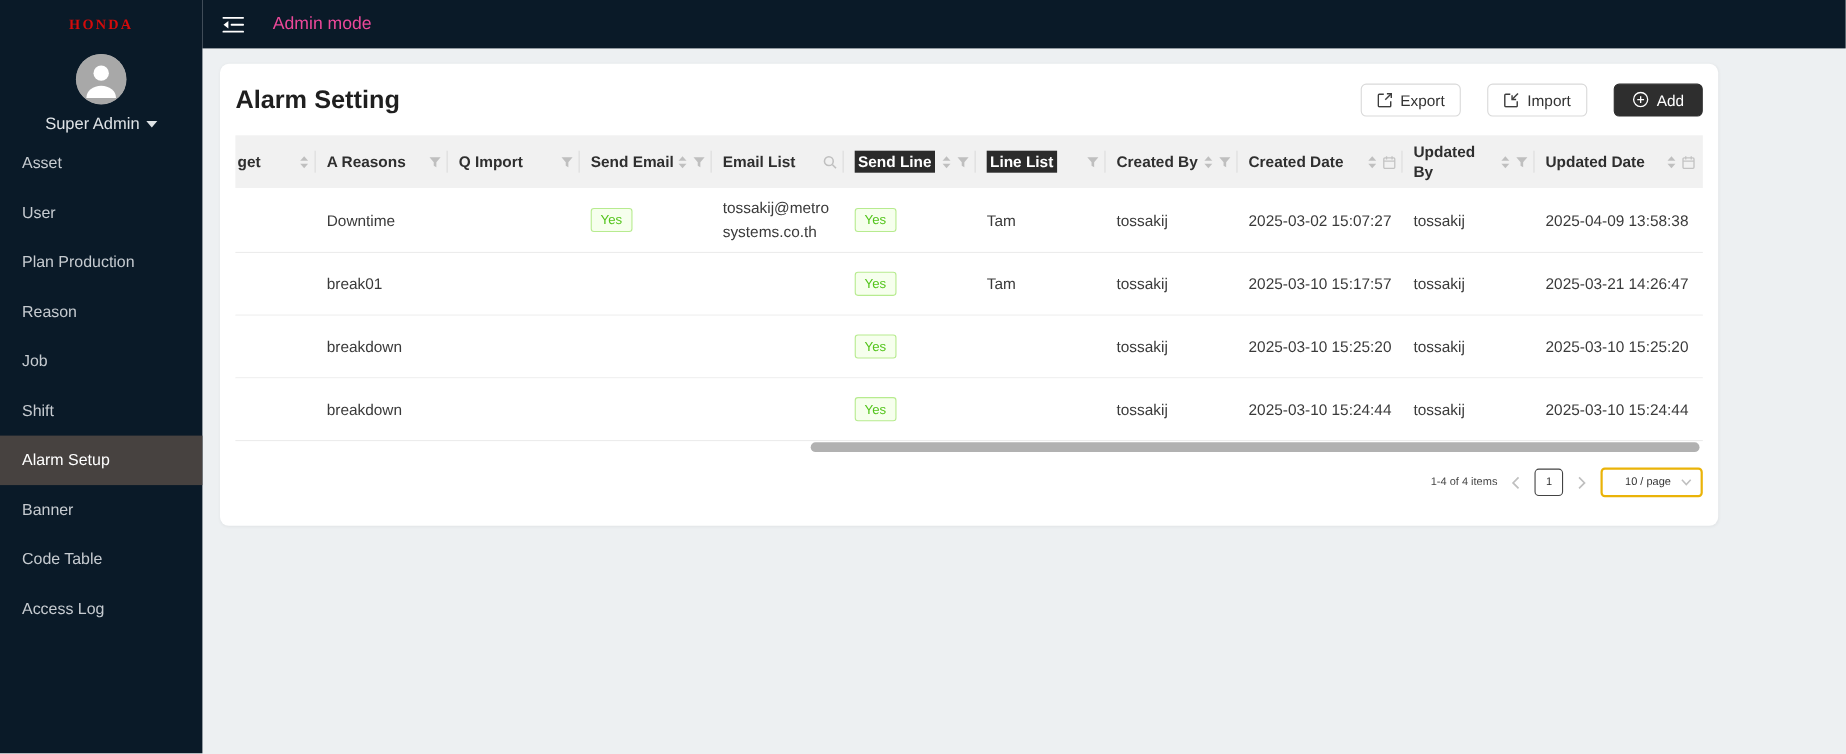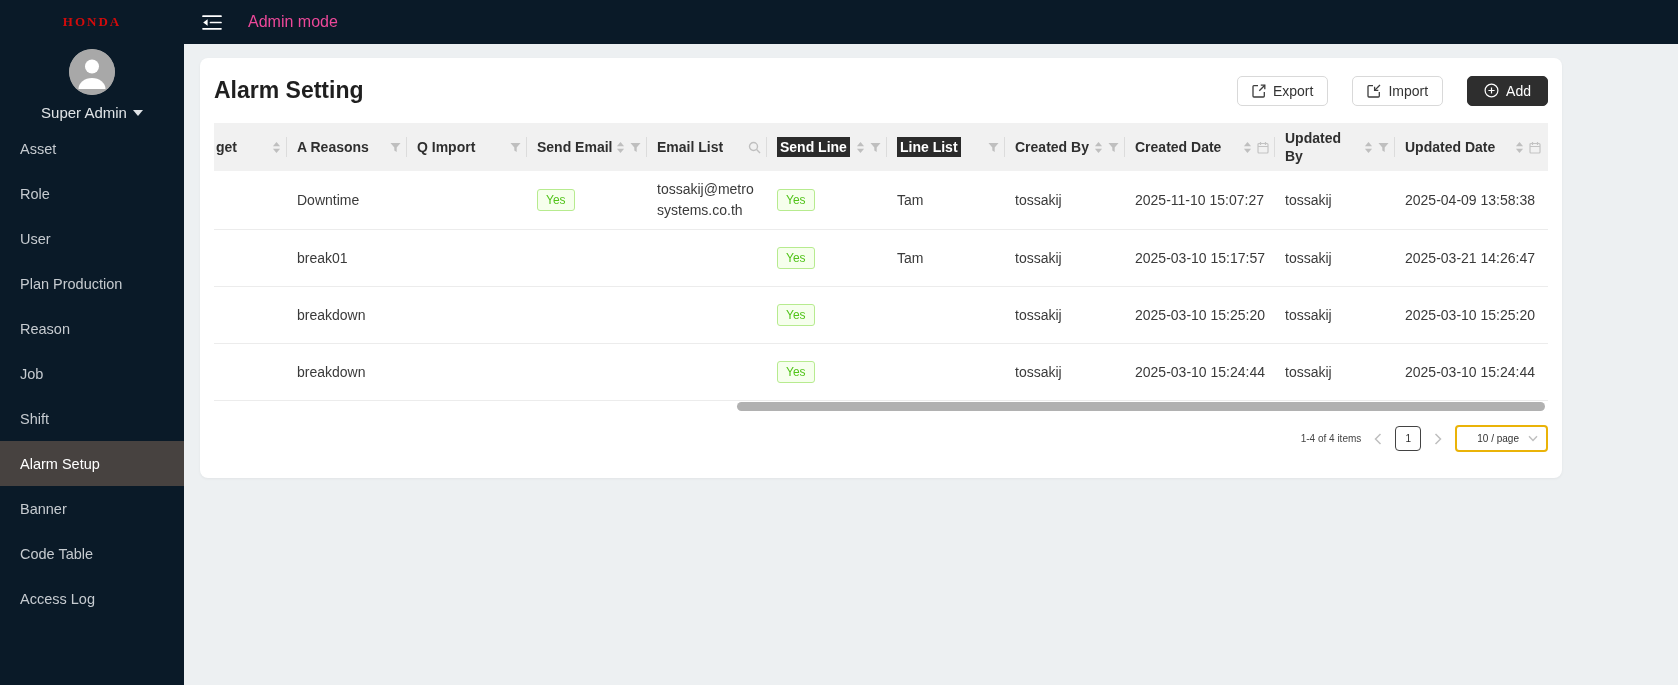--- a/index.html
+++ b/index.html
@@ -84,21 +84,20 @@
         <path d="M9.5 40 a13.5 11 0 0 1 27 0 z" fill="#ffffff"></path>
       </svg>
     </div>
     <div class="user-menu">
       <span>Super Admin</span>
       <span class="caret-down"></span>
     </div>
   </div>
   <nav id="side-nav">
       <div class="nav-item">Asset</div>
-      <div class="nav-item">Role</div>
       <div class="nav-item">User</div>
       <div class="nav-item">Plan Production</div>
       <div class="nav-item">Reason</div>
       <div class="nav-item">Job</div>
       <div class="nav-item">Shift</div>
       <div class="nav-item active">Alarm Setup</div>
       <div class="nav-item">Banner</div>
       <div class="nav-item">Code Table</div>
       <div class="nav-item">Access Log</div>
     </nav>
@@ -318,21 +317,21 @@
         <div id="table-body">
             <div class="tr">
               <div class="td col-0"></div>
               <div class="td col-1">Downtime</div>
               <div class="td col-2"></div>
               <div class="td col-3"><span class="tag-yes">Yes</span></div>
               <div class="td col-4 break-all">tossakij@metrosystems.co.th</div>
               <div class="td col-5"><span class="tag-yes">Yes</span></div>
               <div class="td col-6">Tam</div>
               <div class="td col-7">tossakij</div>
-              <div class="td col-8">2025-11-10 15:07:27</div>
+              <div class="td col-8">2025-03-02 15:07:27</div>
               <div class="td col-9">tossakij</div>
               <div class="td col-10">2025-04-09 13:58:38</div>
             </div>
             <div class="tr">
               <div class="td col-0"></div>
               <div class="td col-1">break01</div>
               <div class="td col-2"></div>
               <div class="td col-3"></div>
               <div class="td col-4 break-all"></div>
               <div class="td col-5"><span class="tag-yes">Yes</span></div>

